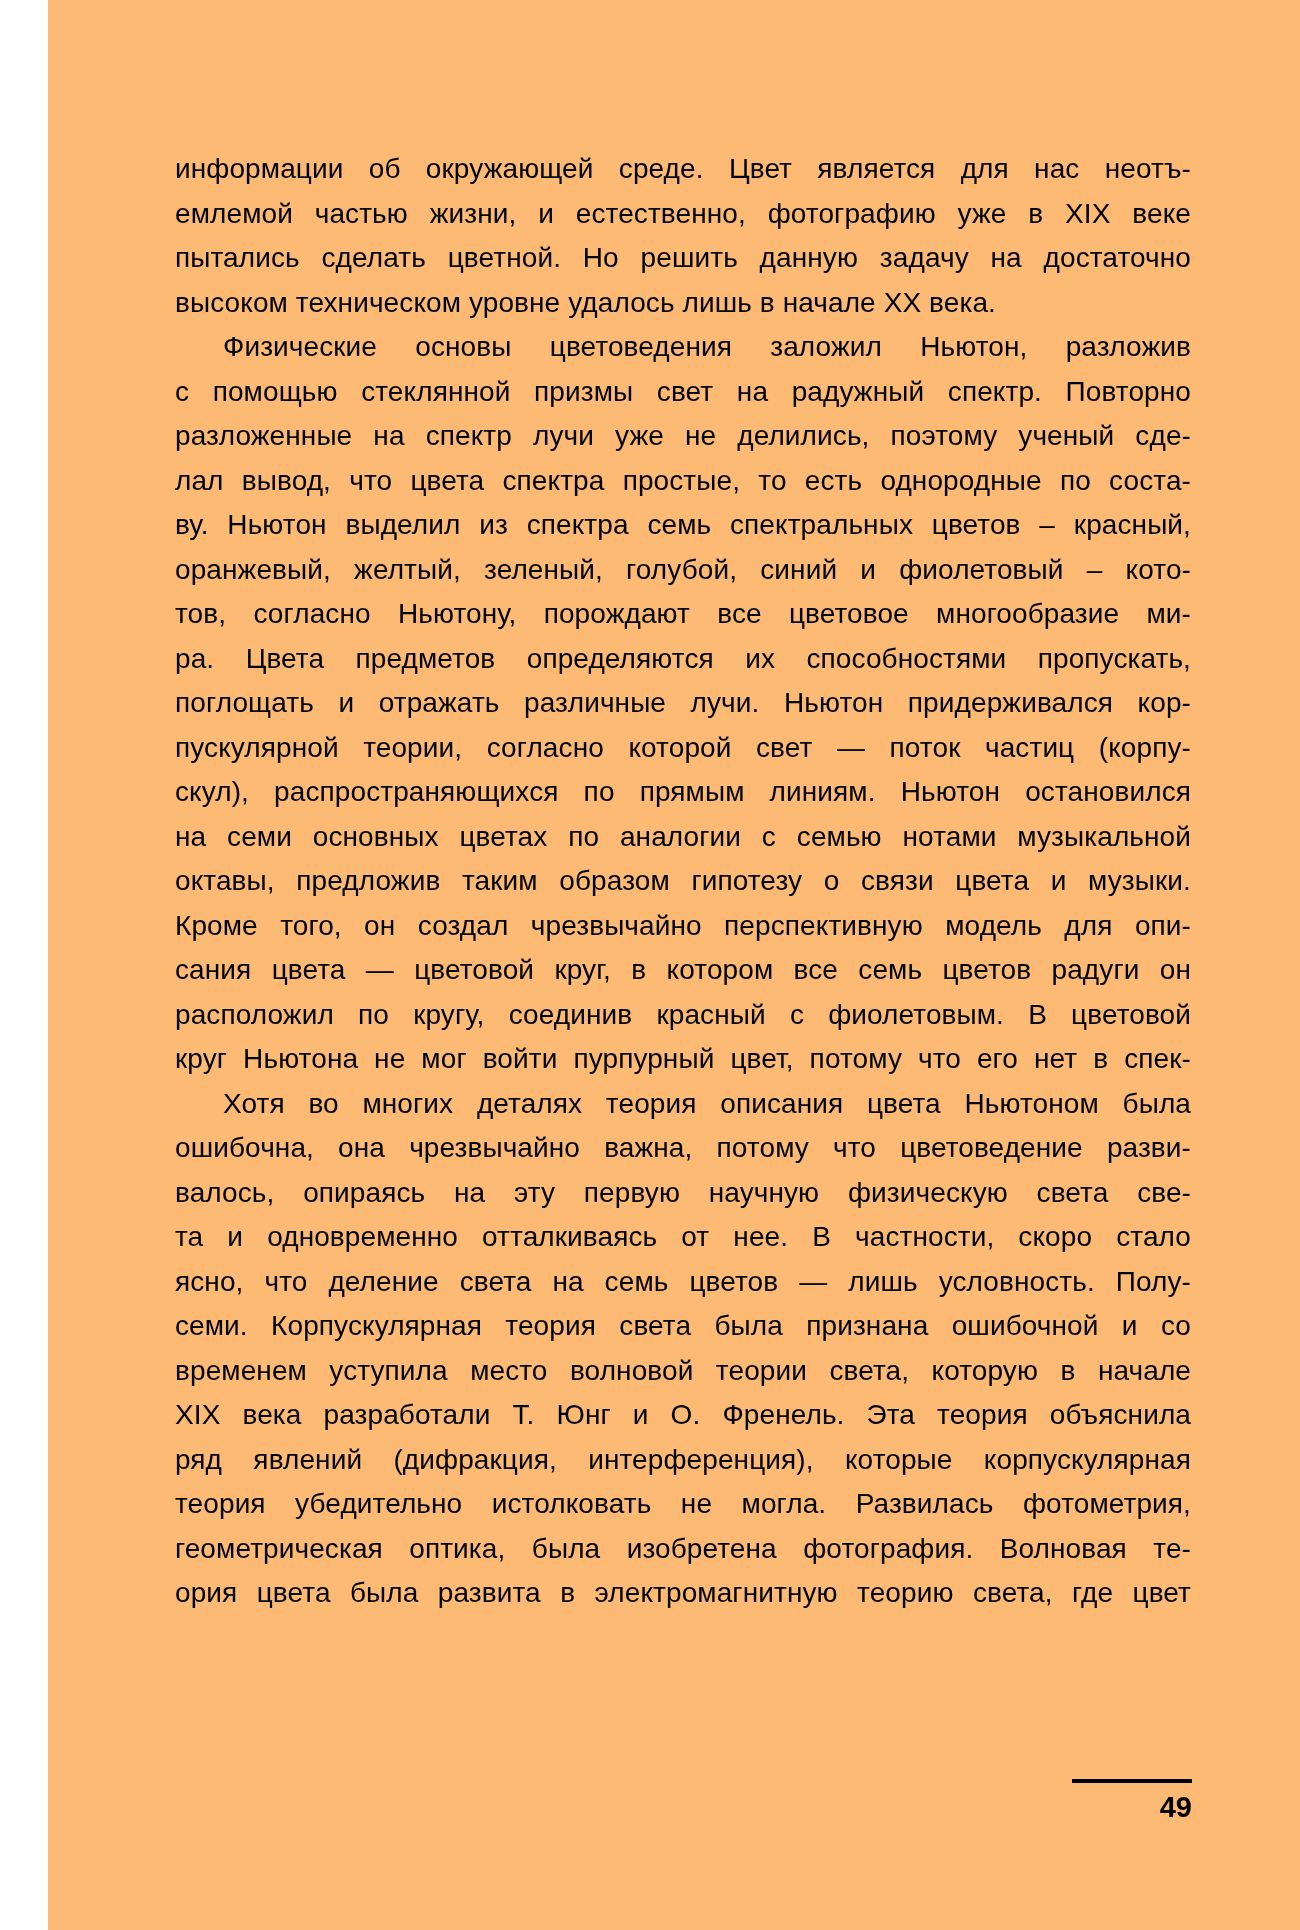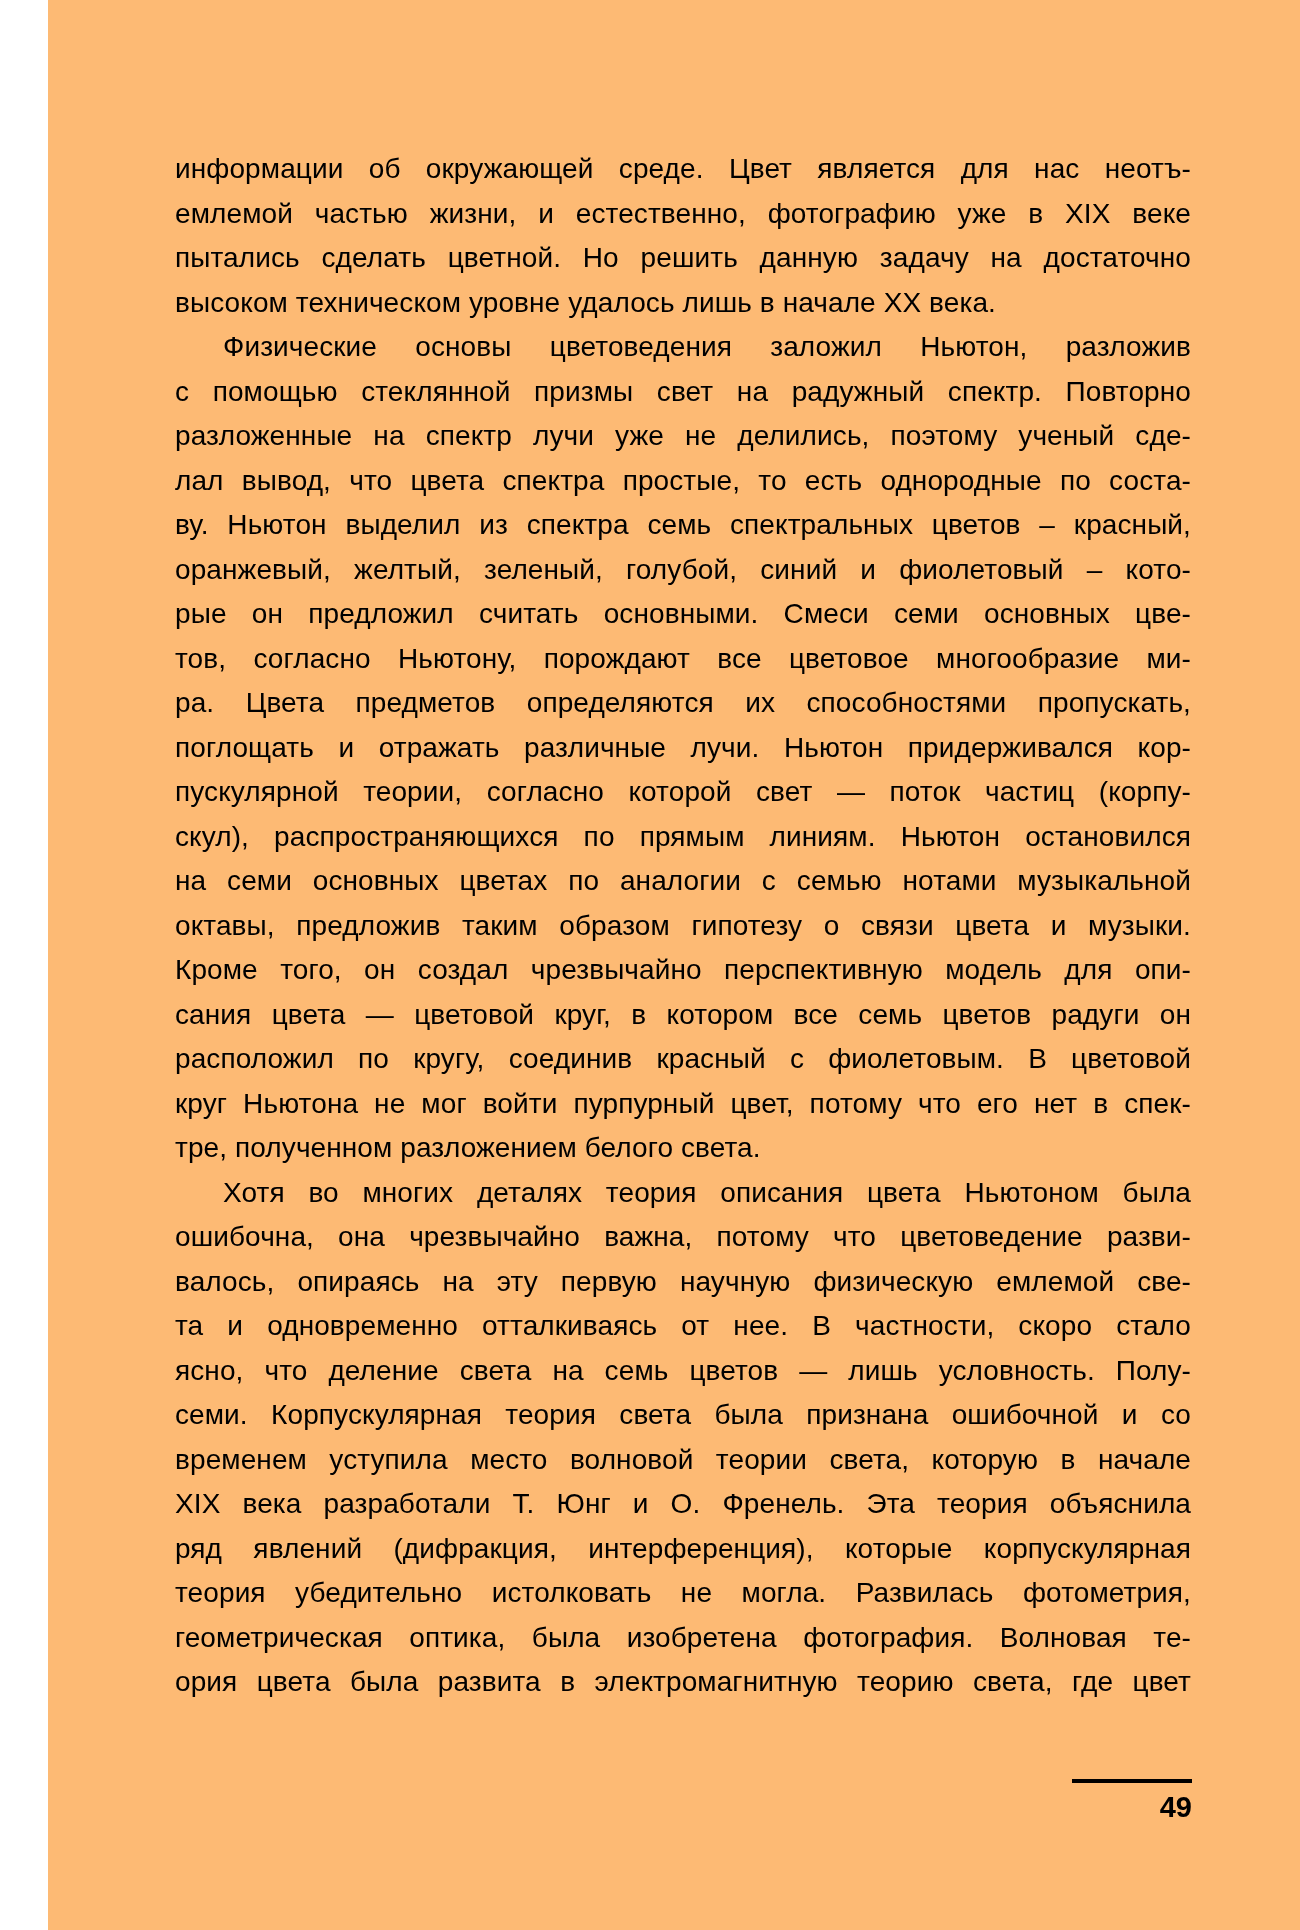--- a/index.html
+++ b/index.html
@@ -66,36 +66,34 @@
       <div class="line">информации об окружающей среде. Цвет является для нас неотъ-</div>
       <div class="line">емлемой частью жизни, и естественно, фотографию уже в XIX веке</div>
       <div class="line">пытались сделать цветной. Но решить данную задачу на достаточно</div>
       <div class="line unjust">высоком техническом уровне удалось лишь в начале XX века.</div>
       <div class="line indent">Физические основы цветоведения заложил Ньютон, разложив</div>
       <div class="line">с помощью стеклянной призмы свет на радужный спектр. Повторно</div>
       <div class="line">разложенные на спектр лучи уже не делились, поэтому ученый сде-</div>
       <div class="line">лал вывод, что цвета спектра простые, то есть однородные по соста-</div>
       <div class="line">ву. Ньютон выделил из спектра семь спектральных цветов – красный,</div>
       <div class="line">оранжевый, желтый, зеленый, голубой, синий и фиолетовый – кото-</div>
-      <div class="line">рые он предложил считать основными. Смеси семи основных цве-</div>
       <div class="line">тов, согласно Ньютону, порождают все цветовое многообразие ми-</div>
       <div class="line">ра. Цвета предметов определяются их способностями пропускать,</div>
       <div class="line">поглощать и отражать различные лучи. Ньютон придерживался кор-</div>
       <div class="line">пускулярной теории, согласно которой свет — поток частиц (корпу-</div>
       <div class="line">скул), распространяющихся по прямым линиям. Ньютон остановился</div>
       <div class="line">на семи основных цветах по аналогии с семью нотами музыкальной</div>
       <div class="line">октавы, предложив таким образом гипотезу о связи цвета и музыки.</div>
       <div class="line">Кроме того, он создал чрезвычайно перспективную модель для опи-</div>
       <div class="line">сания цвета — цветовой круг, в котором все семь цветов радуги он</div>
       <div class="line">расположил по кругу, соединив красный с фиолетовым. В цветовой</div>
       <div class="line">круг Ньютона не мог войти пурпурный цвет, потому что его нет в спек-</div>
-      <div class="line unjust">тре, полученном разложением белого света.</div>
       <div class="line indent">Хотя во многих деталях теория описания цвета Ньютоном была</div>
       <div class="line">ошибочна, она чрезвычайно важна, потому что цветоведение разви-</div>
-      <div class="line">валось, опираясь на эту первую научную физическую емлемой све-</div>
+      <div class="line">валось, опираясь на эту первую научную физическую света све-</div>
       <div class="line">та и одновременно отталкиваясь от нее. В частности, скоро стало</div>
       <div class="line">ясно, что деление света на семь цветов — лишь условность. Полу-</div>
       <div class="line">семи. Корпускулярная теория света была признана ошибочной и со</div>
       <div class="line">временем уступила место волновой теории света, которую в начале</div>
       <div class="line">XIX века разработали Т. Юнг и О. Френель. Эта теория объяснила</div>
       <div class="line">ряд явлений (дифракция, интерференция), которые корпускулярная</div>
       <div class="line">теория убедительно истолковать не могла. Развилась фотометрия,</div>
       <div class="line">геометрическая оптика, была изобретена фотография. Волновая те-</div>
       <div class="line">ория цвета была развита в электромагнитную теорию света, где цвет</div>
     </div>

